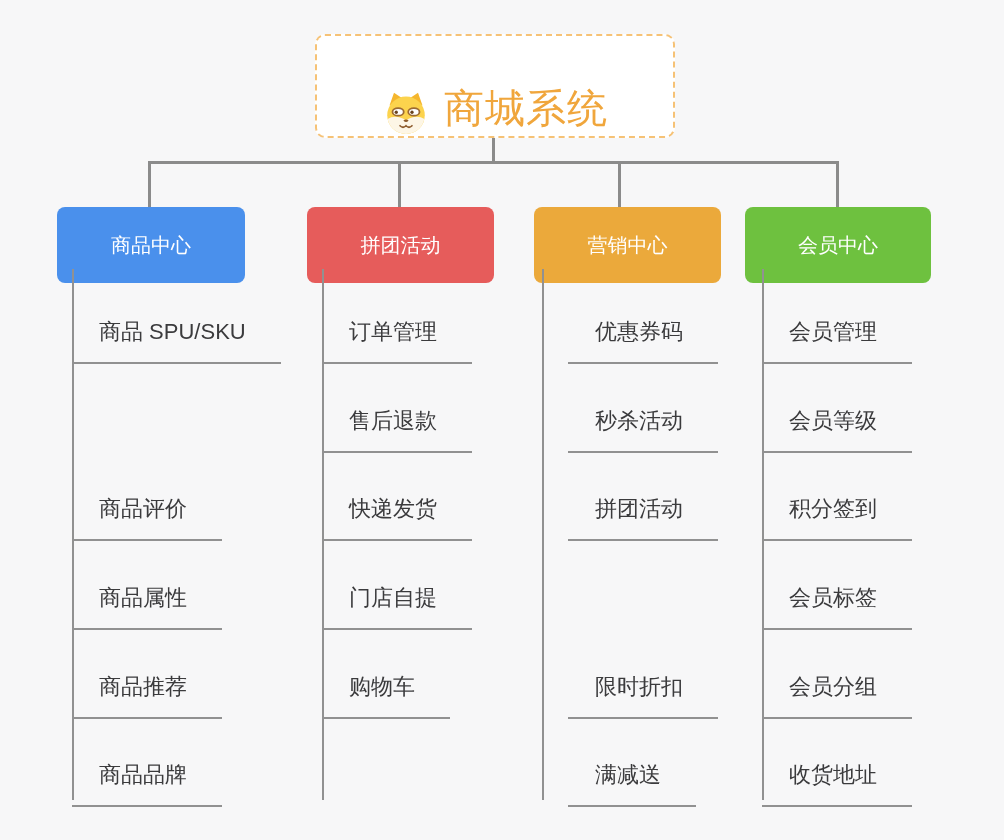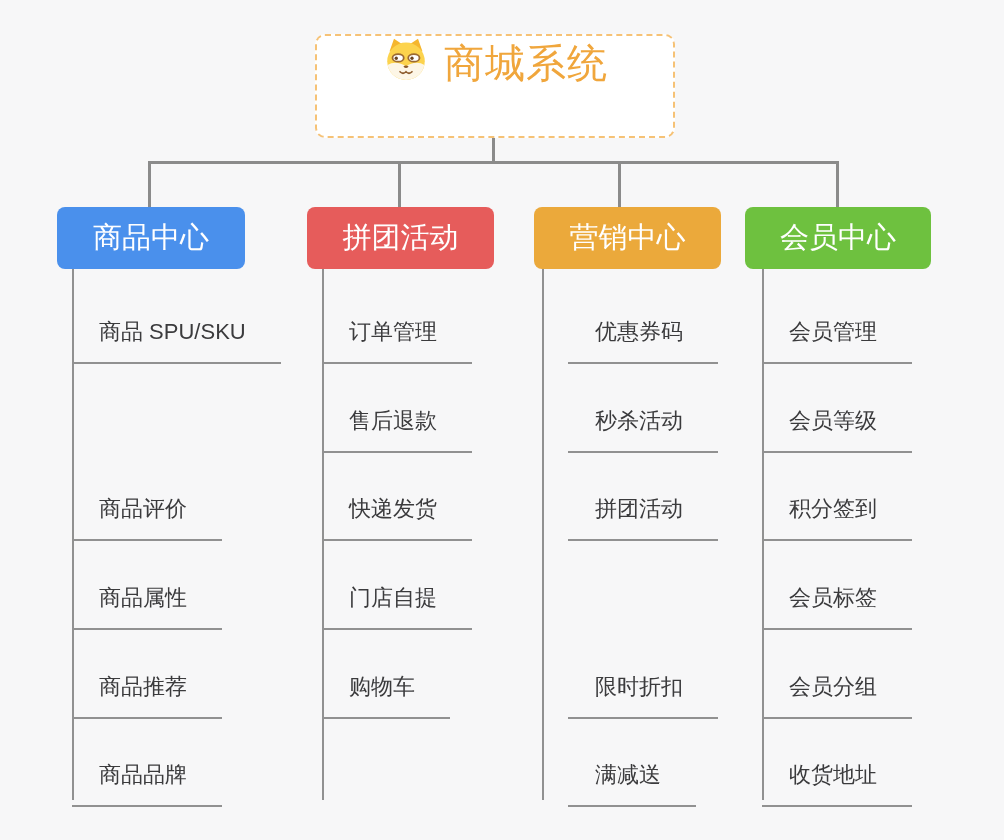--- a/index.html
+++ b/index.html
@@ -16,21 +16,21 @@
 
   
   .root-node {
     position: absolute;
     left: 315px; top: 34px;
     width: 360px; height: 104px;
     background: #ffffff;
     border: 2px dashed #f6c276;
     border-radius: 10px;
     display: flex;
-    align-items: flex-start;
+    align-items: flex-end;
     justify-content: center;
     gap: 14px;
     cursor: default;
   }
   .root-label {
     font-size: 40px;
     color: #f0a63c;
     letter-spacing: 1px;
     white-space: nowrap;
   }
@@ -45,27 +45,27 @@
   .bus        { left: 148px; top: 161px; width: 691px; height: 3px; }
   .drop-0     { left: 148px; top: 161px; width: 3px; height: 47px; }
   .drop-1     { left: 398px; top: 164px; width: 3px; height: 44px; }
   .drop-2     { left: 618px; top: 164px; width: 3px; height: 44px; }
   .drop-3     { left: 836px; top: 161px; width: 3px; height: 47px; }
 
   
   .branch {
     position: absolute;
     top: 207px;
-    height: 62px;
+    height: 76px;
     border-radius: 8px;
     display: flex;
     align-items: center;
     justify-content: center;
     color: #ffffff;
-    font-size: 29px;
+    font-size: 20px;
     white-space: nowrap;
     cursor: default;
   }
   .branch-0 { left: 57px;  width: 188px; }
   .branch-1 { left: 307px; width: 187px; }
   .branch-2 { left: 534px; width: 187px; font-family: Liberation Mono, monospace; }
   .branch-3 { left: 745px; width: 186px; }
 
   
   .spine {

